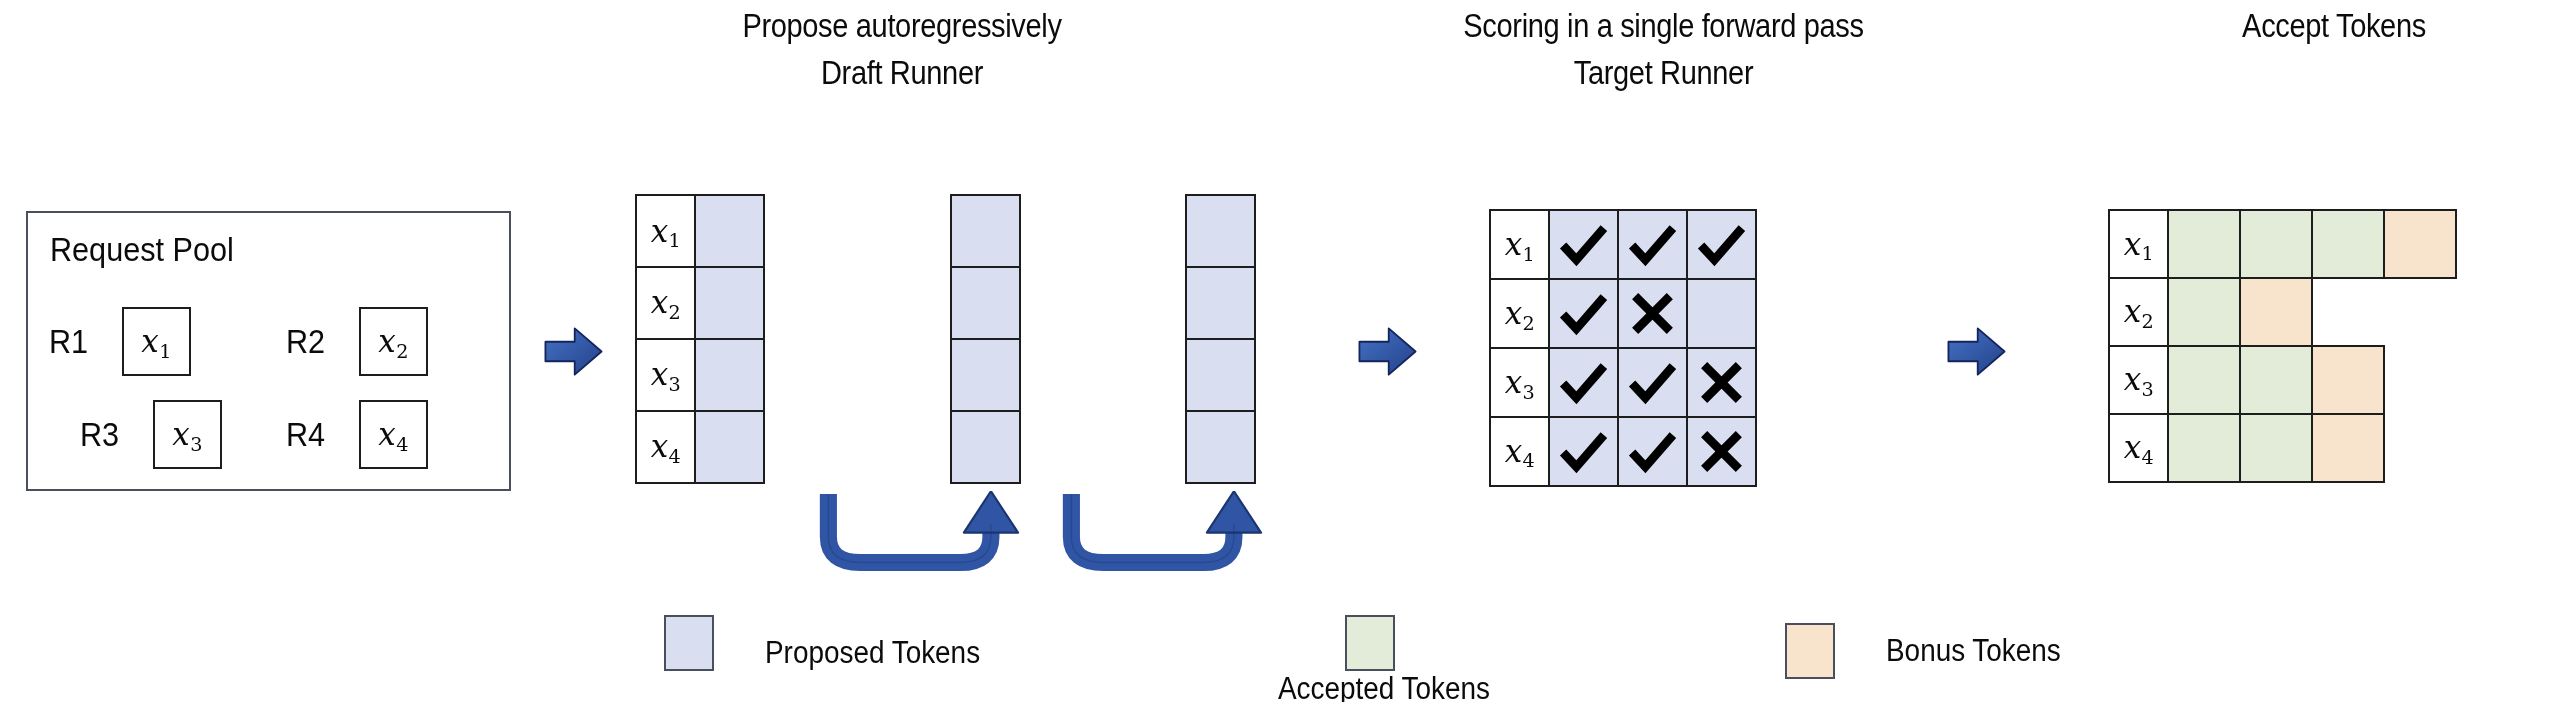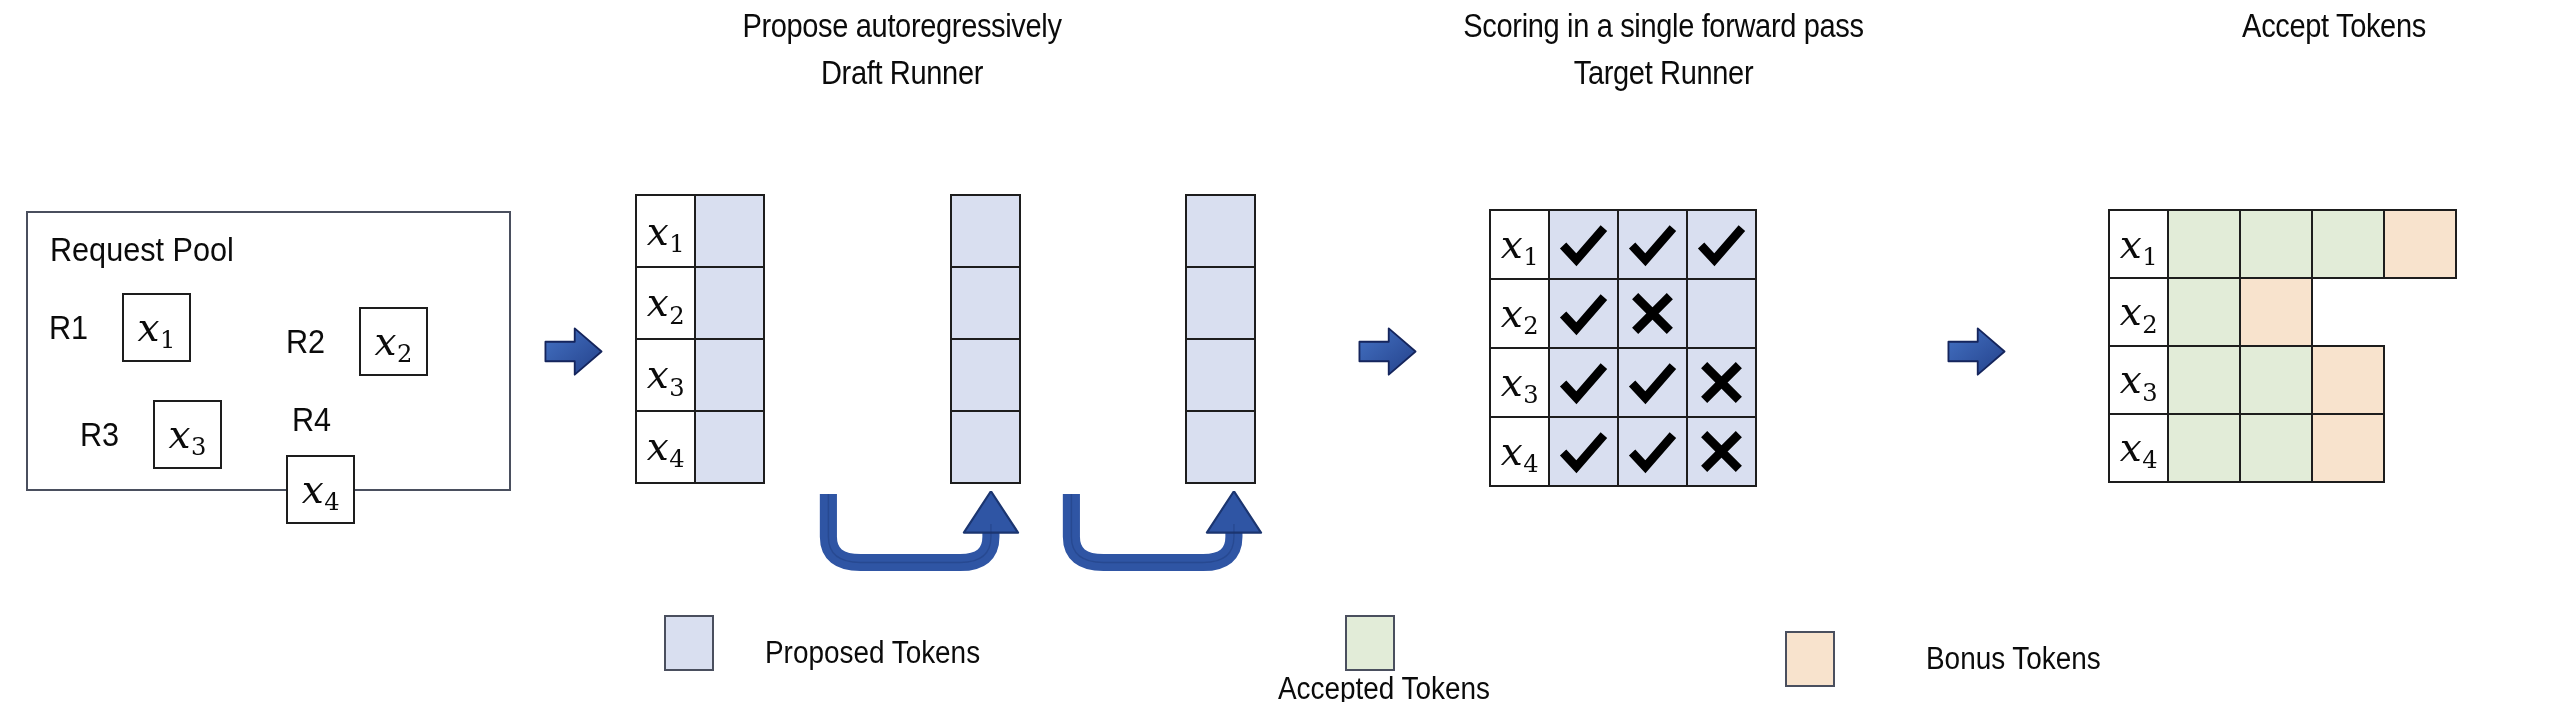--- a/index.html
+++ b/index.html
@@ -81,21 +81,21 @@
     background: #ffffff;
     display: flex;
     align-items: center;
     justify-content: center;
   }
 
   
   .mathvar {
     font-family: "DejaVu Serif", serif;
     font-style: italic;
-    font-size: 39px;
+    font-size: 31px;
     line-height: 1;
     color: #0b0b0b;
     white-space: nowrap;
   }
   .mathvar sub {
     font-size: 0.62em;
     font-style: normal;
     vertical-align: baseline;
     position: relative;
     top: 0.30em;
@@ -251,42 +251,42 @@
 
   <div class="heading" style="left:1371px; top:7.1px; width:585px;">Scoring in a single forward pass</div>
 
   <div class="heading" style="left:1371px; top:54px; width:585px;">Target Runner</div>
 
   <div class="heading" style="left:2120px; top:7.1px; width:428px;">Accept Tokens</div>
 
   <div class="pool-box"></div>
   <div class="pool-title">Request Pool</div>
 
-  <div class="pool-cellgroup" style="left:49px; top:293px;">
+  <div class="pool-cellgroup" style="left:49px; top:307px;">
     <span class="pool-label">R1</span>
     <span class="pool-token">
       <span class="mathvar"><i>x</i><sub>1</sub></span>
     </span>
   </div>
 
   <div class="pool-cellgroup" style="left:286px; top:307px;">
     <span class="pool-label">R2</span>
     <span class="pool-token">
       <span class="mathvar"><i>x</i><sub>2</sub></span>
     </span>
   </div>
 
   <div class="pool-cellgroup" style="left:49px; top:400px;margin-left:31px;">
     <span class="pool-label">R3</span>
     <span class="pool-token">
       <span class="mathvar"><i>x</i><sub>3</sub></span>
     </span>
   </div>
 
-  <div class="pool-cellgroup" style="left:286px; top:400px;flex-direction:column;">
+  <div class="pool-cellgroup" style="left:286px; top:400px;">
     <span class="pool-label">R4</span>
     <span class="pool-token">
       <span class="mathvar"><i>x</i><sub>4</sub></span>
     </span>
   </div>
 
   <div class="block-arrow" style="left:543px; top:321px;">
     <svg viewBox="0 0 100 100" width="61" height="61" aria-hidden="true">
       <defs>
         <linearGradient id="ga1" x1="0" y1="0" x2="1" y2="1">
@@ -524,21 +524,21 @@
     <div class="legend-item" style="left:664px; top:0;align-items:flex-end;">
       <span class="legend-swatch proposed"></span>
       <span class="legend-text">Proposed Tokens</span>
     </div>
 
     <div class="legend-item" style="left:1227px; top:0;flex-direction:column;">
       <span class="legend-swatch accepted"></span>
       <span class="legend-text">Accepted Tokens</span>
     </div>
 
-    <div class="legend-item" style="left:1785px; top:16px;gap:40px;">
+    <div class="legend-item" style="left:1785px; top:8px;">
       <span class="legend-swatch bonus"></span>
       <span class="legend-text">Bonus Tokens</span>
     </div>
 
   </div>
 
 </div>
 
 
 </body></html>

